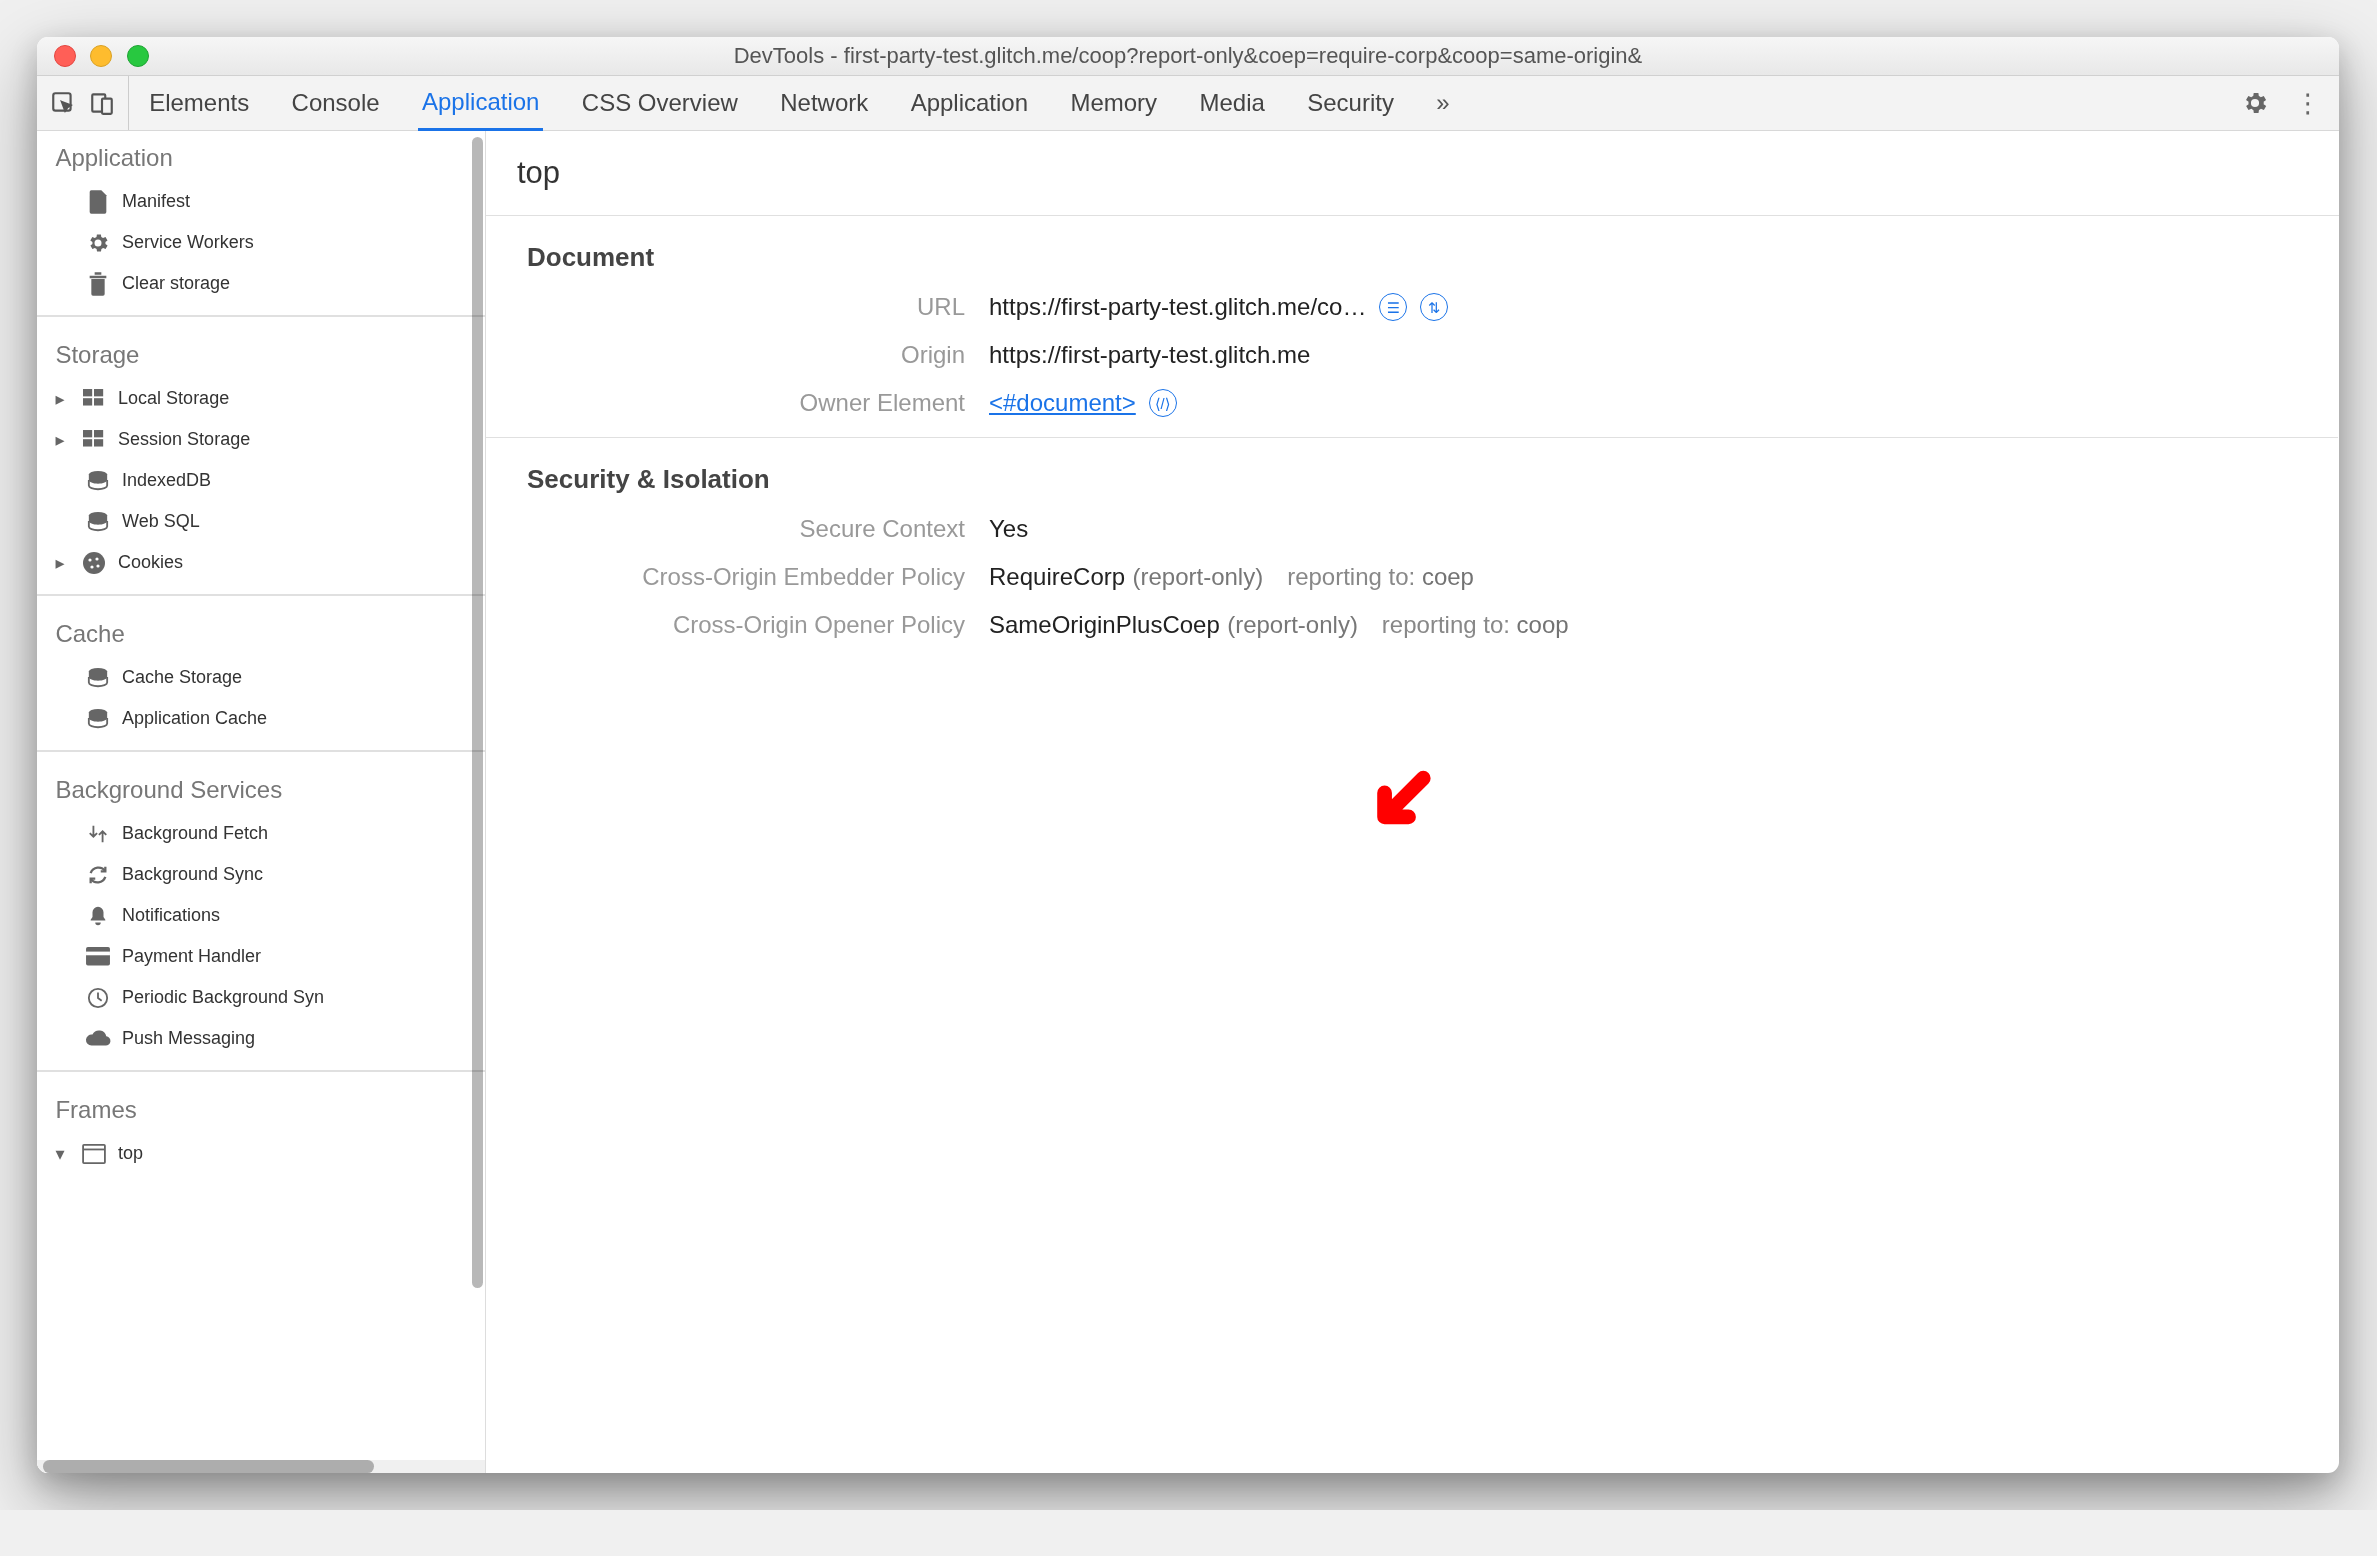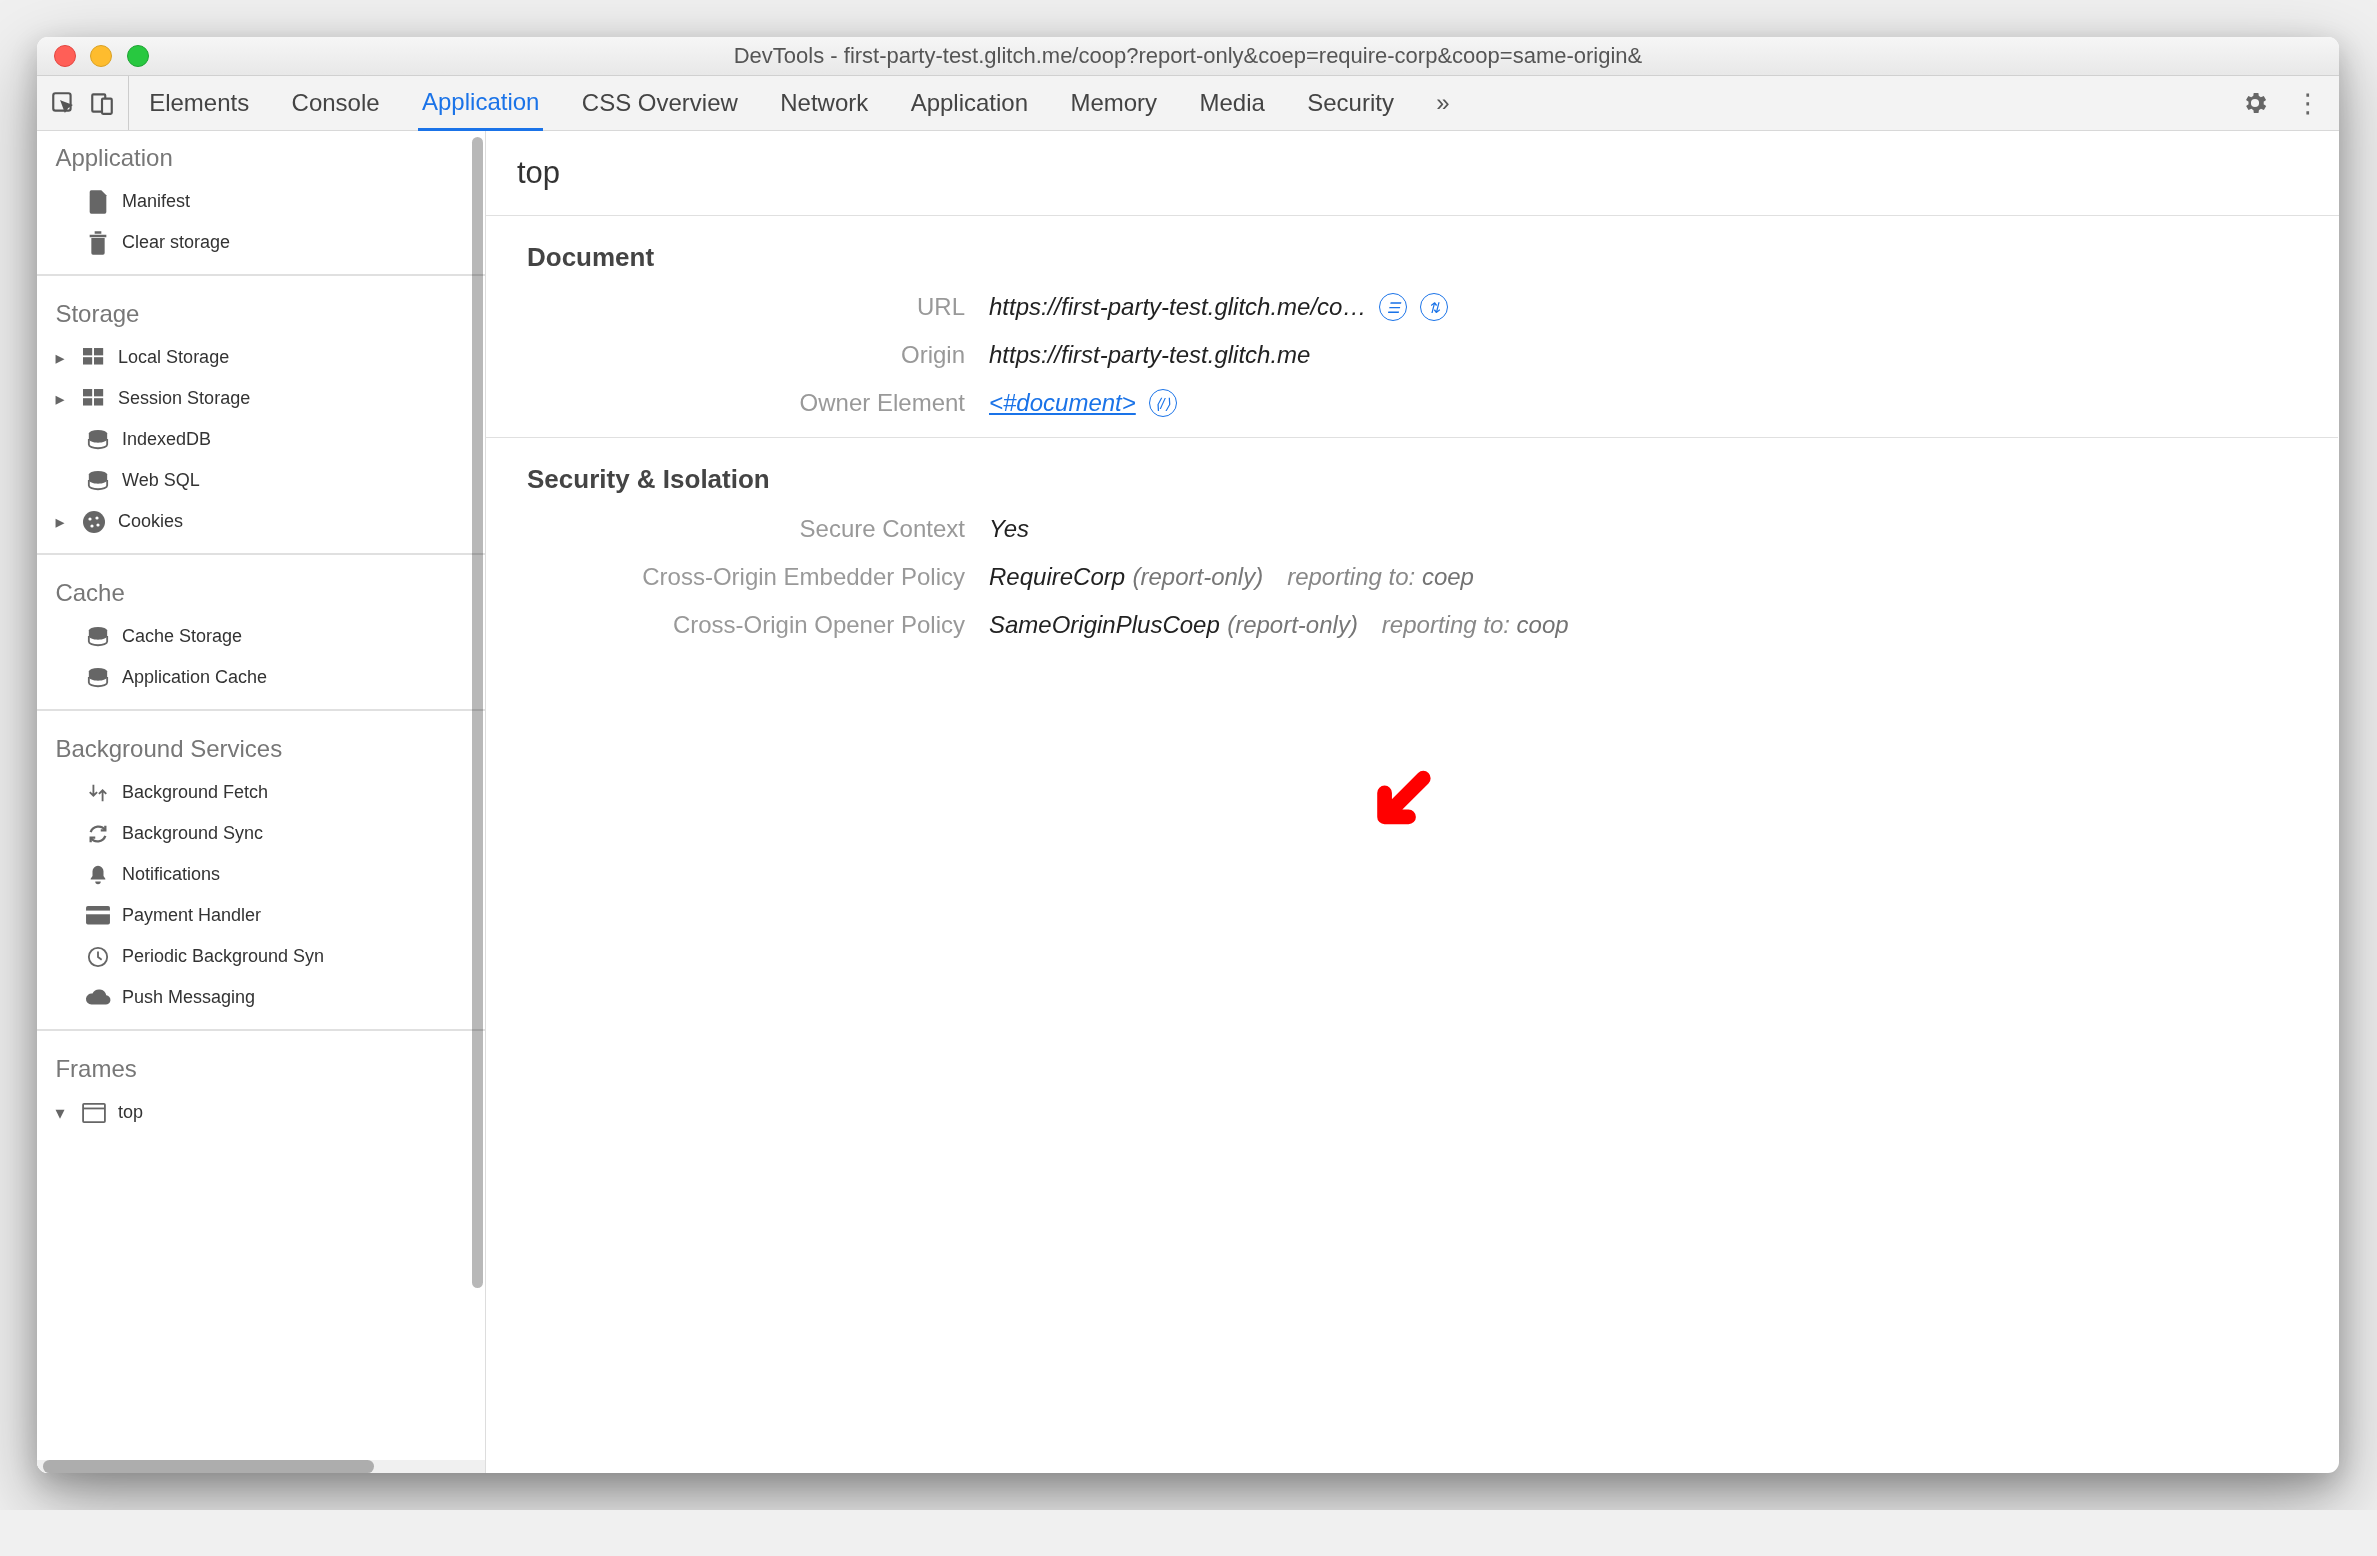--- a/index.html
+++ b/index.html
@@ -74,21 +74,21 @@
 .arrow { width:14.7px; display:inline-block; color:#666;}
 .divider { height:1.8px; background:#e0e0e0; margin:11px 0;}
 .hscroll { height:13px; background:#f0f0f0; position:absolute; bottom:0; left:0; right:0;}
 .hscroll-thumb { height:13px; width:331px; background:rgba(0,0,0,0.28); border-radius:6.4px; margin-left:5.5px;}
 .main { flex:1; display:flex; flex-direction:column; overflow:auto;}
 .main-header { padding: 24px 31px; font-size:31px; color:#333; border-bottom:1.8px solid #e0e0e0;}
 .pane { padding: 26px 41px;}
 .pane h2 { font-size:26px; font-weight:700; color:#444; margin-bottom:20px;}
 .row { display:flex; align-items:center; margin-bottom:20px; font-size:24px;}
 .row-label { width: 462px; text-align:right; padding-right:24px; color:#999; font-size:24px;}
-.row-val { color:#222; display:flex; align-items:center; gap:7.4px;font-style:italic;}
+.row-val { color:#222; display:flex; align-items:center; gap:7.4px;}
 .link { color:#1a73e8; text-decoration:underline; cursor:pointer;}
 .badge-icon { display:inline-flex; width:28px; height:28px; border:1.8px solid #1a73e8; border-radius:50%; align-items:center; justify-content:center; color:#1a73e8; font-size:14.7px; margin-left:5.5px;}
 .paren { color:#777; }
 .reporting { color:#888; margin-left:16.6px;}
 .reporting .tgt { color:#737373; }
 .red-arrow {
   position:absolute;
   left:1331px;
   top:732px;
   width:70px;
@@ -158,20 +158,28 @@
         <div class="side-item">
           <span class="ic">
               <svg width="20" height="24" viewBox="0 0 24 28" fill="#666">
                 <path d="M4 0h12l6 6v20a2 2 0 0 1-2 2H4a2 2 0 0 1-2-2V2a2 2 0 0 1 2-2z"></path>
               </svg>
             </span>
           <span>Manifest</span>
         </div>
         <div class="side-item">
           <span class="ic">
+              <svg width="24" height="24" viewBox="0 0 24 24" fill="#666">
+                <path d="M19.4 13a7.5 7.5 0 0 0 .1-1 7.5 7.5 0 0 0-.1-1l2.1-1.6-2-3.4-2.5 1a7.5 7.5 0 0 0-1.7-1l-.4-2.6h-4l-.4 2.6a7.5 7.5 0 0 0-1.7 1l-2.5-1-2 3.4L6.5 11a7.5 7.5 0 0 0-.1 1 7.5 7.5 0 0 0 .1 1l-2.1 1.6 2 3.4 2.5-1a7.5 7.5 0 0 0 1.7 1l.4 2.6h4l.4-2.6a7.5 7.5 0 0 0 1.7-1l2.5 1 2-3.4Zm-7.4 2.5A3.5 3.5 0 1 1 15.5 12 3.5 3.5 0 0 1 12 15.5Z"></path>
+              </svg>
+            </span>
+          <span>Service Workers</span>
+        </div>
+        <div class="side-item">
+          <span class="ic">
               <svg width="20" height="24" viewBox="0 0 24 28" fill="#666">
                 <path d="M4 8h16v18a2 2 0 0 1-2 2H6a2 2 0 0 1-2-2zM2 4h20v3H2zM8 0h8v3H8z"></path>
               </svg>
             </span>
           <span>Clear storage</span>
         </div>
         <div class="divider"></div>
 
         <div class="sec-title">Storage</div>
         <div class="side-item with-arrow">

